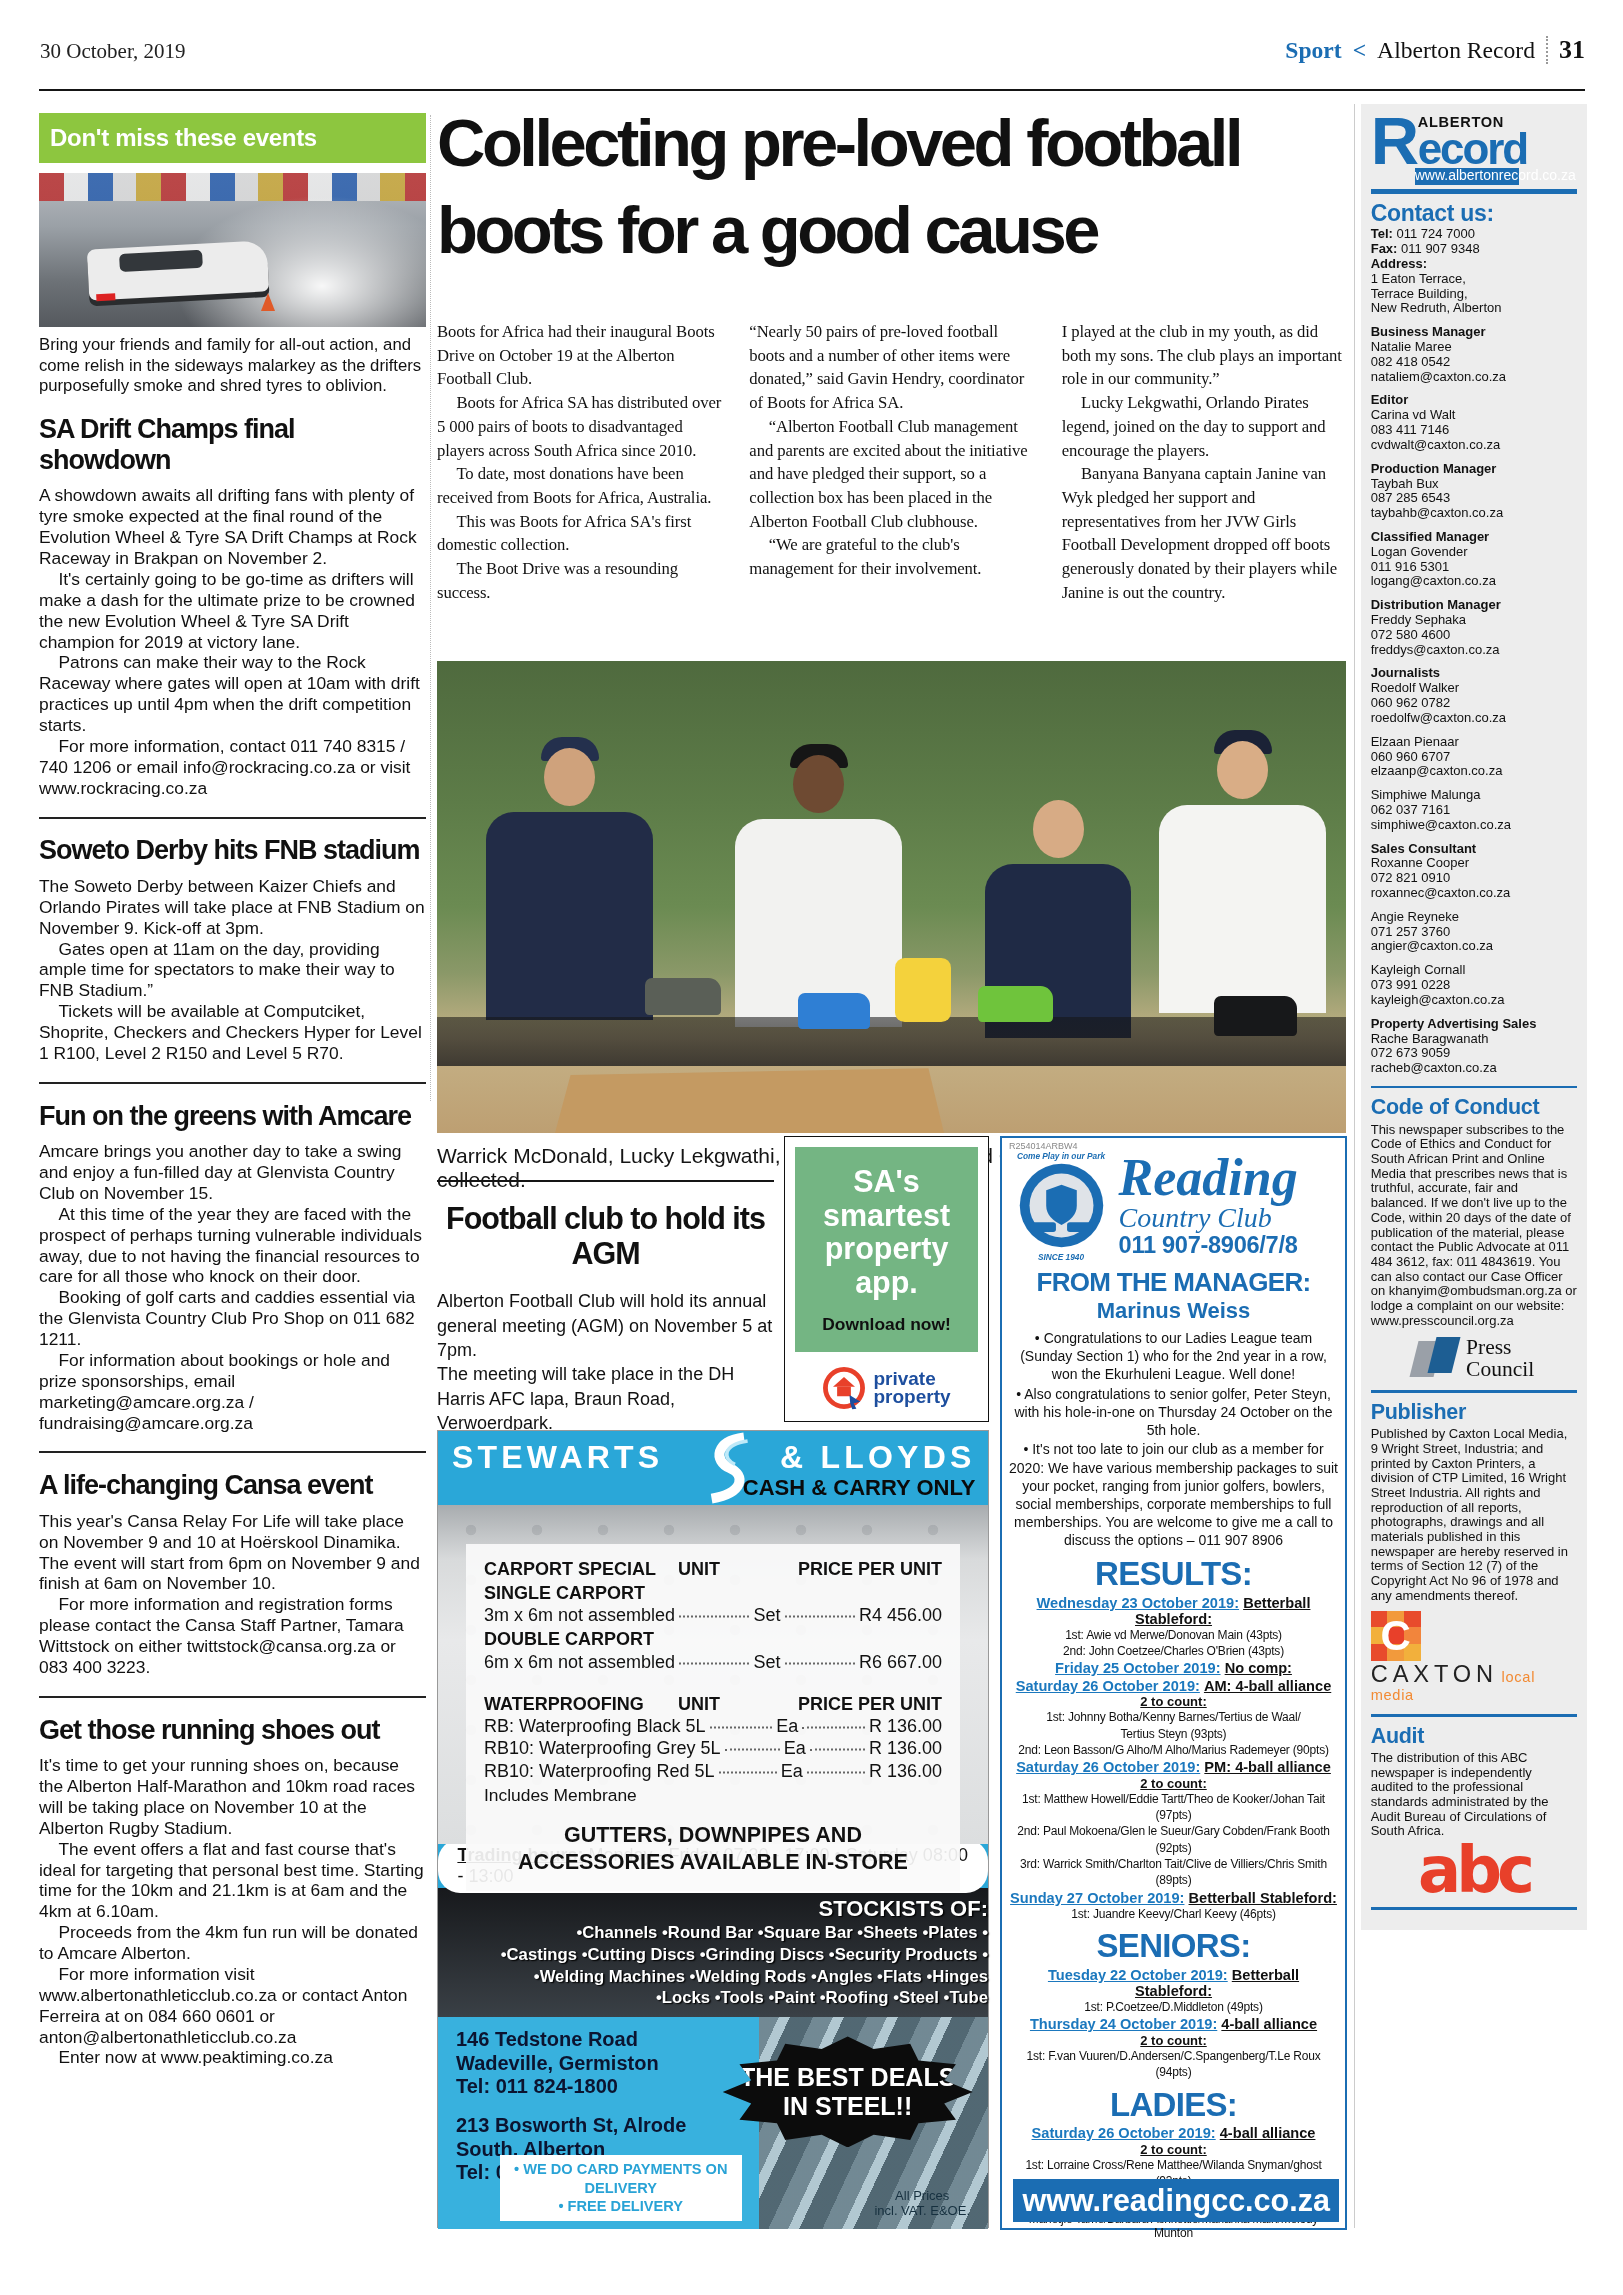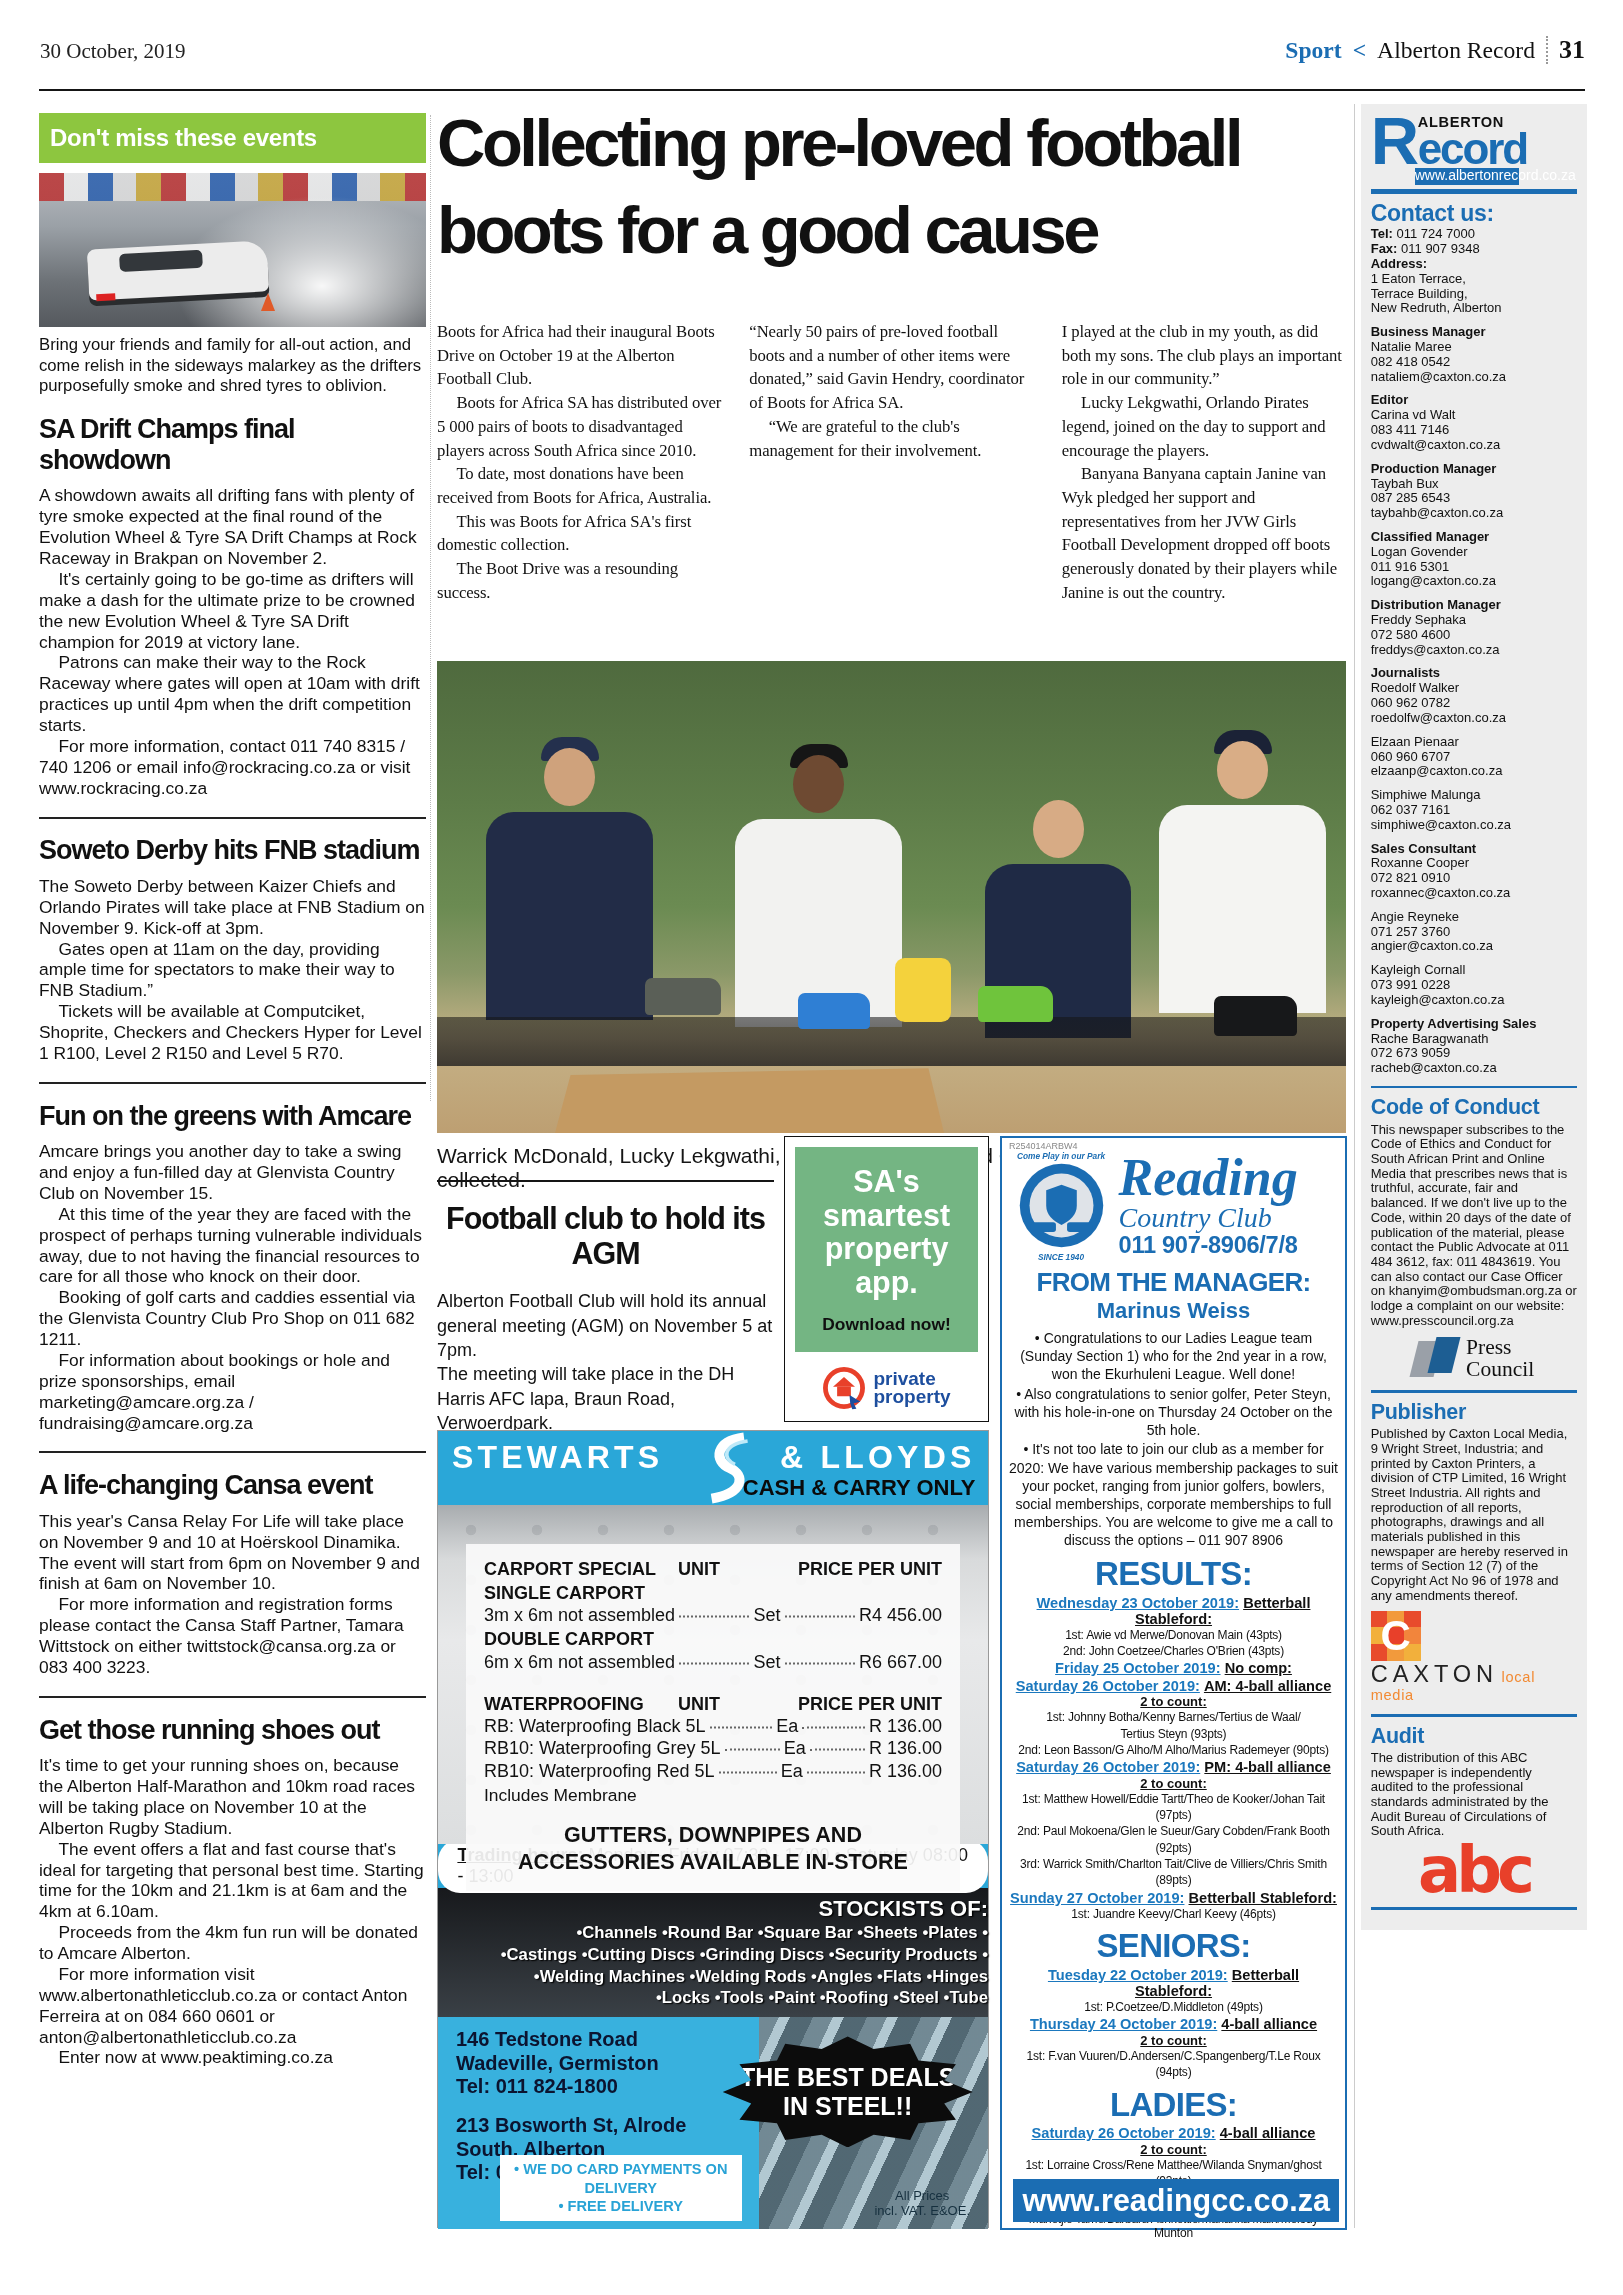--- a/index.html
+++ b/index.html
@@ -258,20 +258,21 @@
   <div class="main-cols">
     <div class="mcol">
       <p>Boots for Africa had their inaugural Boots Drive on October 19 at the Alberton Football Club.</p>
         <p>Boots for Africa SA has distributed over 5 000 pairs of boots to disadvantaged players across South Africa since 2010.</p>
         <p>To date, most donations have been received from Boots for Africa, Australia.</p>
         <p>This was Boots for Africa SA's first domestic collection.</p>
         <p>The Boot Drive was a resounding success.</p>
     </div>
     <div class="mcol">
       <p>“Nearly 50 pairs of pre-loved football boots and a number of other items were donated,” said Gavin Hendry, coordinator of Boots for Africa SA.</p>
+        <p>“Alberton Football Club management and parents are excited about the initiative and have pledged their support, so a collection box has been placed in the Alberton Football Club clubhouse.</p>
         <p>“We are grateful to the club's management for their involvement.</p>
     </div>
     <div class="mcol">
       <p>I played at the club in my youth, as did both my sons. The club plays an important role in our community.”</p>
         <p>Lucky Lekgwathi, Orlando Pirates legend, joined on the day to support and encourage the players.</p>
         <p>Banyana Banyana captain Janine van Wyk pledged her support and representatives from her JVW Girls Football Development dropped off boots generously donated by their players while Janine is out the country.</p>
     </div>
   </div>
 
   <div class="main-photo">

